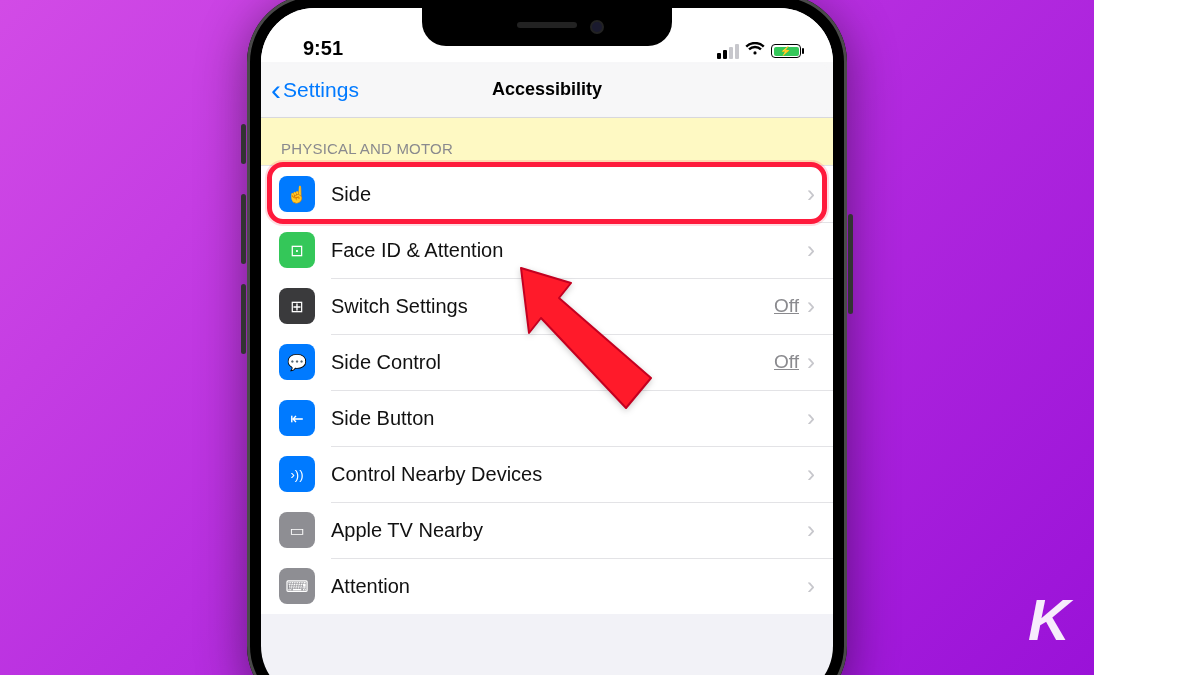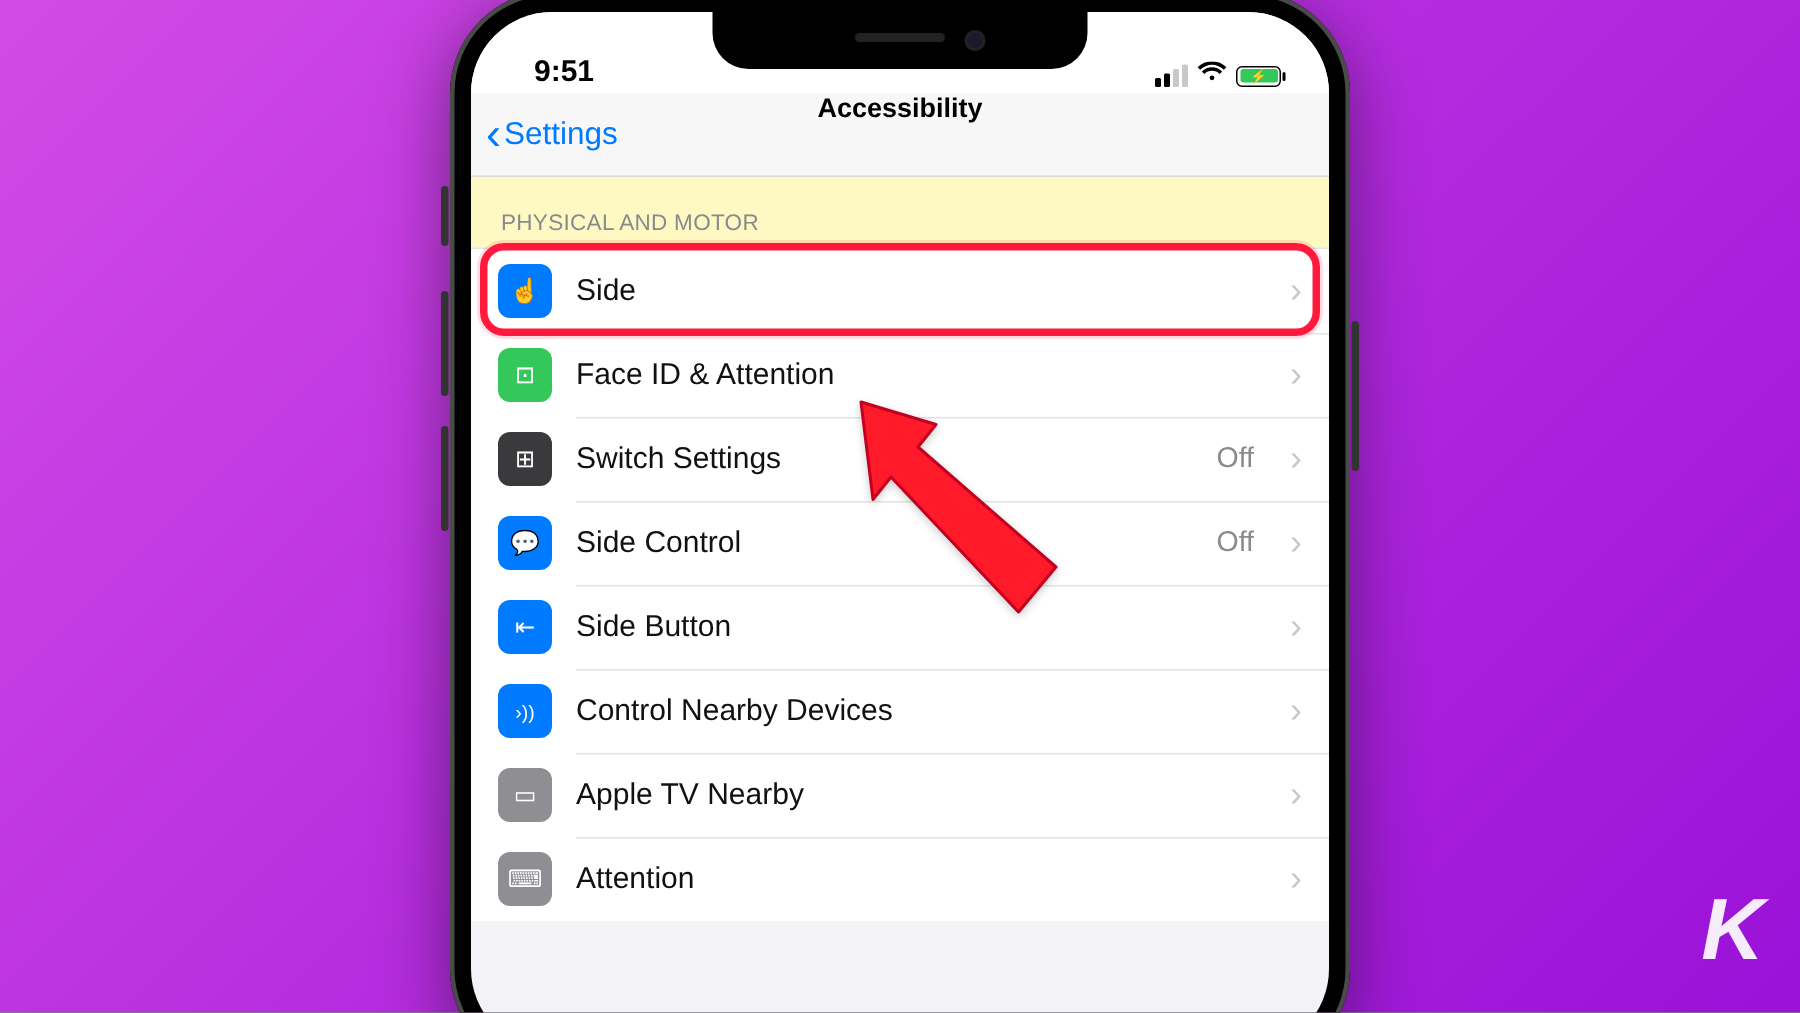--- a/index.html
+++ b/index.html
@@ -1,18 +1,18 @@
 <!DOCTYPE html>
 <html><head>
   <meta charset="utf-8">
   <style>
     * { margin:0; padding:0; box-sizing:border-box; font-family:-apple-system,BlinkMacSystemFont,"Segoe UI",Helvetica,Arial,sans-serif; }
     html,body { width:1200px; height:675px; overflow:hidden; }
     .stage {
-      width:1200px; height:675px;
+      width:1094px; height:675px;
       background:linear-gradient(135deg,#d24be6 0%,#b82fe0 45%,#9a12d8 100%);
       position:relative; display:flex; justify-content:center;
     }
     .k-logo { position:absolute; right:28px; bottom:22px; color:#fff; font-weight:700; font-size:58px; letter-spacing:-4px; font-style:italic; opacity:.92; }
     
     .phone {
       margin-top:-6px;
       width:600px; height:720px;
       background:#000; border-radius:68px; padding:14px;
       box-shadow:0 10px 50px rgba(0,0,0,.45), inset 0 0 0 3px #4a4a4a;
@@ -40,33 +40,33 @@
     .sig { display:flex; align-items:flex-end; gap:2px;}
     .sig span{ width:4px; background:#000; border-radius:1px;}
     .sig span:nth-child(1){height:6px;} .sig span:nth-child(2){height:9px;}
     .sig span:nth-child(3){height:12px;background:#c7c7cc;} .sig span:nth-child(4){height:15px;background:#c7c7cc;}
     .wifi { font-size:16px;}
     .batt { width:30px; height:14px; border:1.5px solid #000; border-radius:4px; position:relative;}
     .batt::after{content:"";position:absolute;right:-4px;top:3px;width:2.5px;height:6px;background:#000;border-radius:1px;}
     .batt .fill{ position:absolute; inset:1.5px; background:#34c759; border-radius:2px; display:flex;align-items:center;justify-content:center;}
     .batt .fill::after{content:"⚡";font-size:9px;color:#fff;}
     
-    .navbar { height:56px; background:#f8f8f8cc; border-bottom:1px solid #d8d8dc; display:flex; position:relative; backdrop-filter:blur(4px);}
+    .navbar { height:56px; background:#f8f8f8cc; border-bottom:1px solid #d8d8dc; display:flex; align-items:center; position:relative; backdrop-filter:blur(4px);}
     .nav-back { display:flex; align-items:center; color:#007aff; font-size:21px; padding-left:10px; cursor:pointer;}
     .nav-back .chev { font-size:30px; font-weight:300; line-height:0; margin-right:2px;}
     .nav-title { position:absolute; left:0; right:0; text-align:center; font-weight:600; font-size:18px; pointer-events:none;}
     
     .content { background:#fef9c3; }
     .section-header { font-size:15px; color:#8a8a8e; letter-spacing:.2px; padding:22px 20px 8px; text-transform:uppercase;}
     .list { background:#fff; border-top:1px solid #e3e3e6;}
     .row { display:flex; align-items:center; height:56px; padding:0 18px; position:relative; cursor:pointer;}
     .row + .row::before { content:""; position:absolute; left:70px; right:0; top:0; height:1px; background:#e3e3e6;}
     .row .ico { width:36px; height:36px; border-radius:8px; margin-right:16px; display:flex; align-items:center; justify-content:center; color:#fff; flex-shrink:0;}
     .row .label { font-size:20px; color:#111; flex:1;}
-    .row .value { font-size:19px; color:#8a8a8e; margin-right:24px;}
+    .row .value { font-size:19px; color:#8a8a8e; margin-right:8px;text-decoration:underline;}
     .row .disc { color:#c7c7cc; font-size:24px; font-weight:300;}
     .ic-blue{background:#007aff;} .ic-green{background:#34c759;} .ic-dark{background:#3a3a3c;} .ic-gray{background:#8e8e93;}
     
     .highlight-box {
       position:absolute; pointer-events:none; border:5px solid #ff1a3c; border-radius:16px;
       box-shadow:0 0 0 2px rgba(255,26,60,.15);
     }
     
     .arrow-anno { position:absolute; pointer-events:none; }
     .arrow-anno svg { filter:drop-shadow(0 2px 3px rgba(0,0,0,.2)); }

